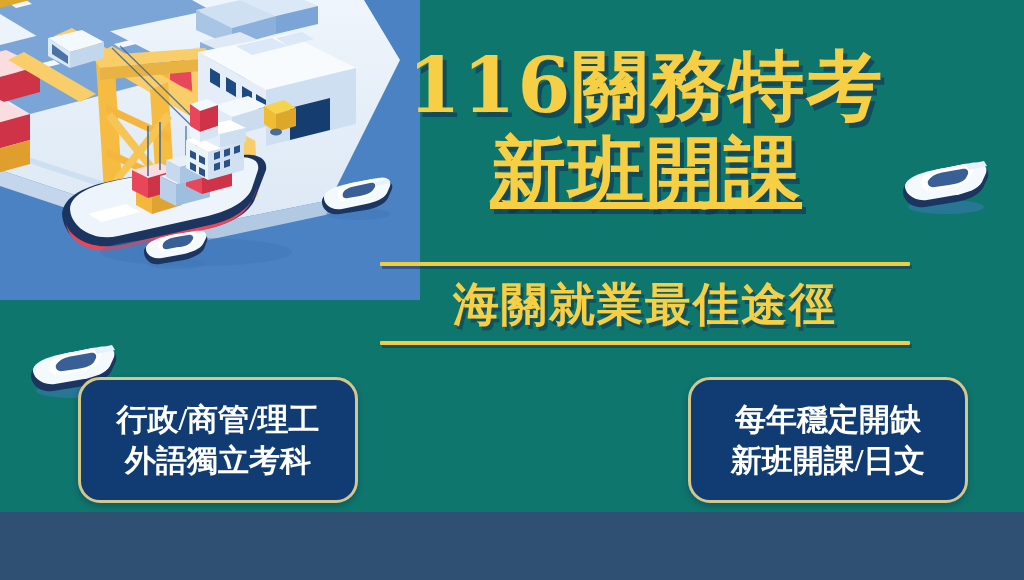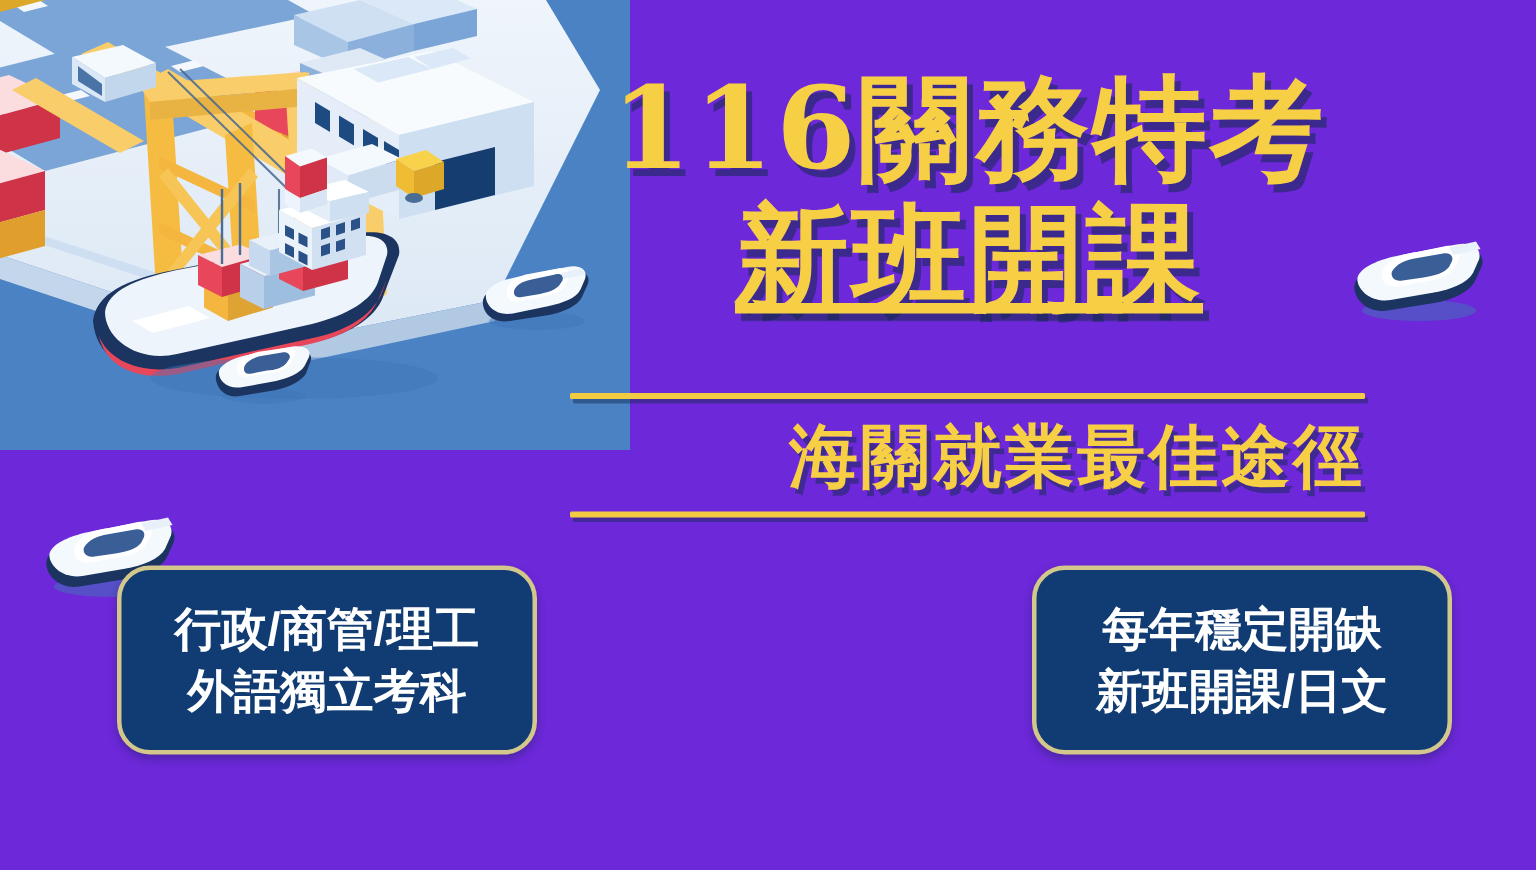--- a/index.html
+++ b/index.html
@@ -7,23 +7,23 @@
     padding: 0;
     background: #2f4f73;
   }
   body {
     font-family: "Liberation Sans", sans-serif;
   }
 
   .banner {
     position: relative;
     width: 1024px;
-    height: 580px;
+    height: 512px;
     overflow: hidden;
-    background: #6d28d9;
+    background: #0f766e;
   }
 
   
   .harbour {
     position: absolute;
     left: 0;
     top: 0;
     width: 420px;
     height: 300px;
     pointer-events: none;
@@ -59,21 +59,21 @@
     margin-top: 2px;
     text-decoration: underline;
   }
 
   
   .subtitle-block {
     position: absolute;
     left: 380px;
     top: 262px;
     width: 530px;
-    text-align: right;
+    text-align: center;
   }
   .rule {
     height: 4px;
     background: #f2cb43;
     box-shadow: 2px 3px 0 rgba(18, 42, 80, 0.45);
     border-radius: 1px;
   }
   .subtitle-text {
     font-family: "DejaVu Sans", "Liberation Sans", sans-serif;
     font-weight: 700;
@@ -102,21 +102,21 @@
     background: #103c73;
     border: 3px solid #d3c78c;
     border-radius: 22px;
     display: flex;
     flex-direction: column;
     align-items: center;
     justify-content: center;
     box-shadow: 0 3px 6px rgba(12, 34, 68, 0.35);
   }
   .badge-line {
-    font-family: Liberation Sans, sans-serif;
+    font-family: Liberation Serif, serif;
     font-weight: 700;
     color: #ffffff;
     font-size: 31px;
     line-height: 41px;
     letter-spacing: 0px;
     white-space: nowrap;
   }
 </style>
 </head>
 <body>

